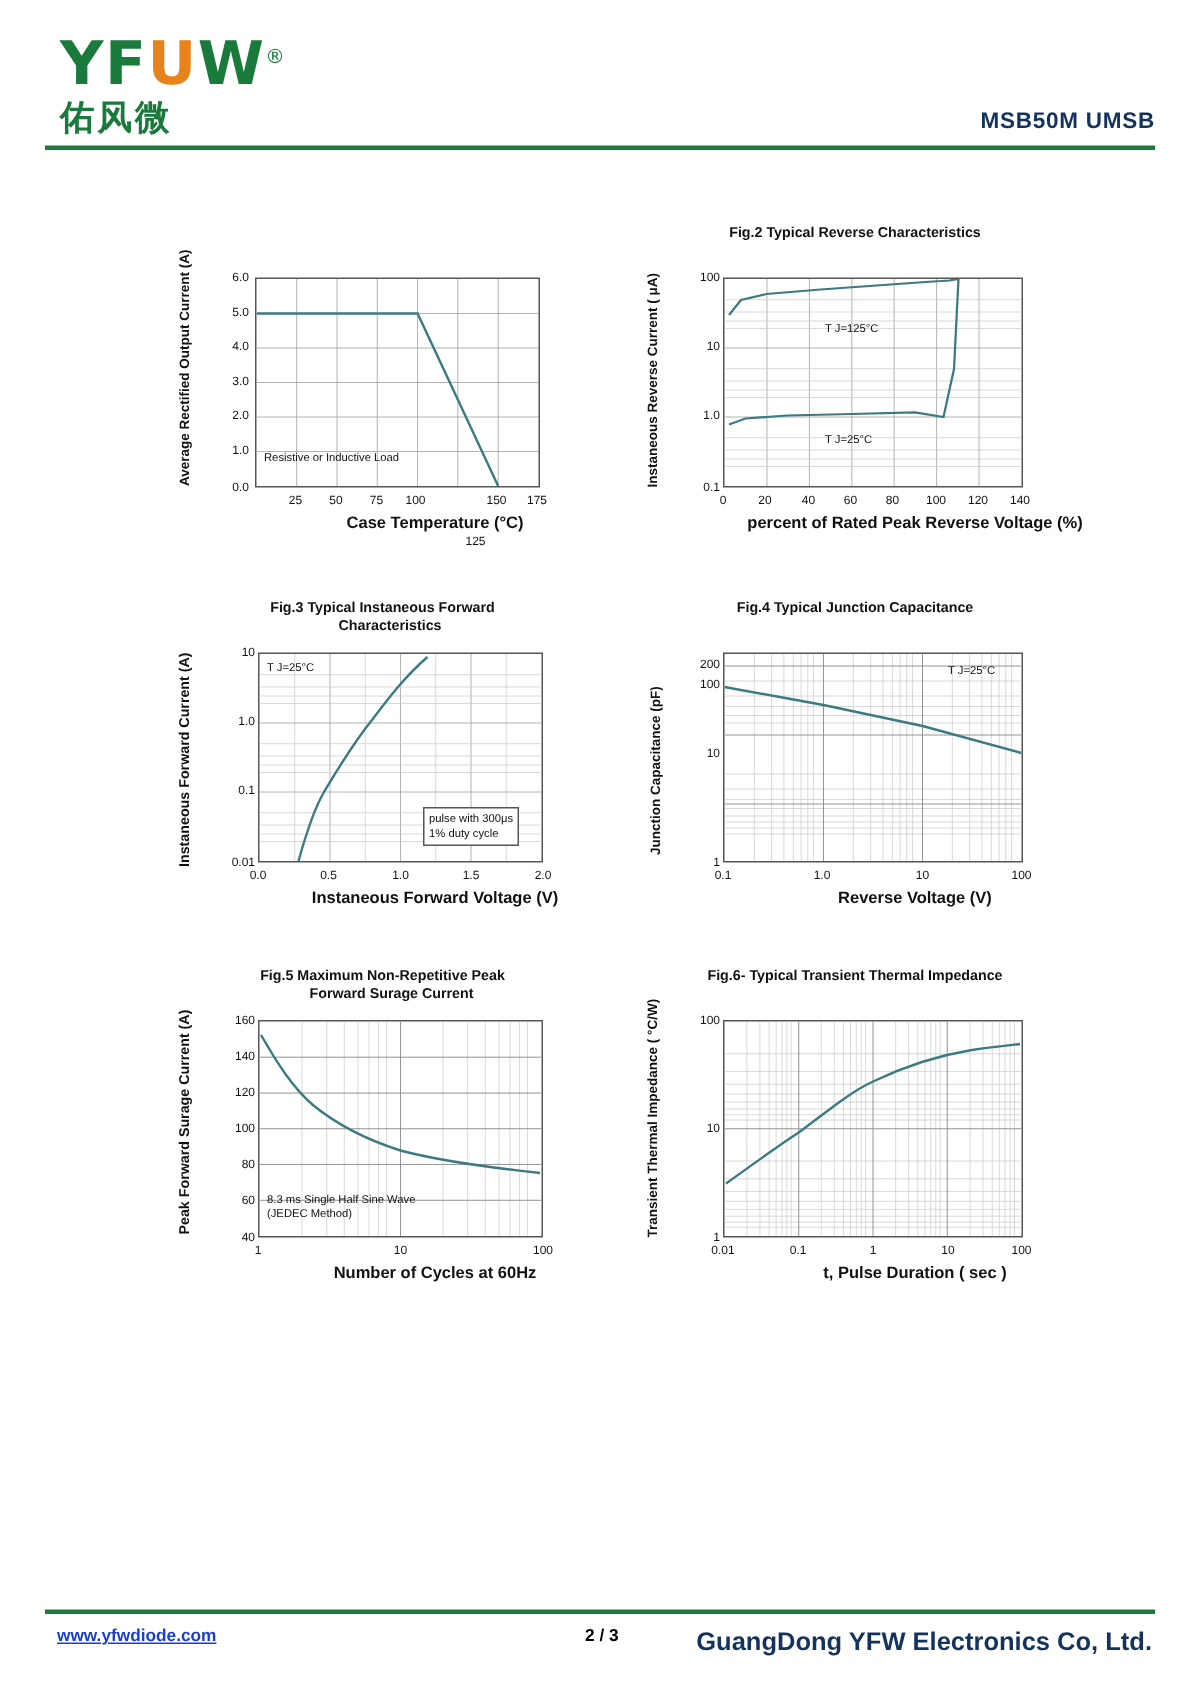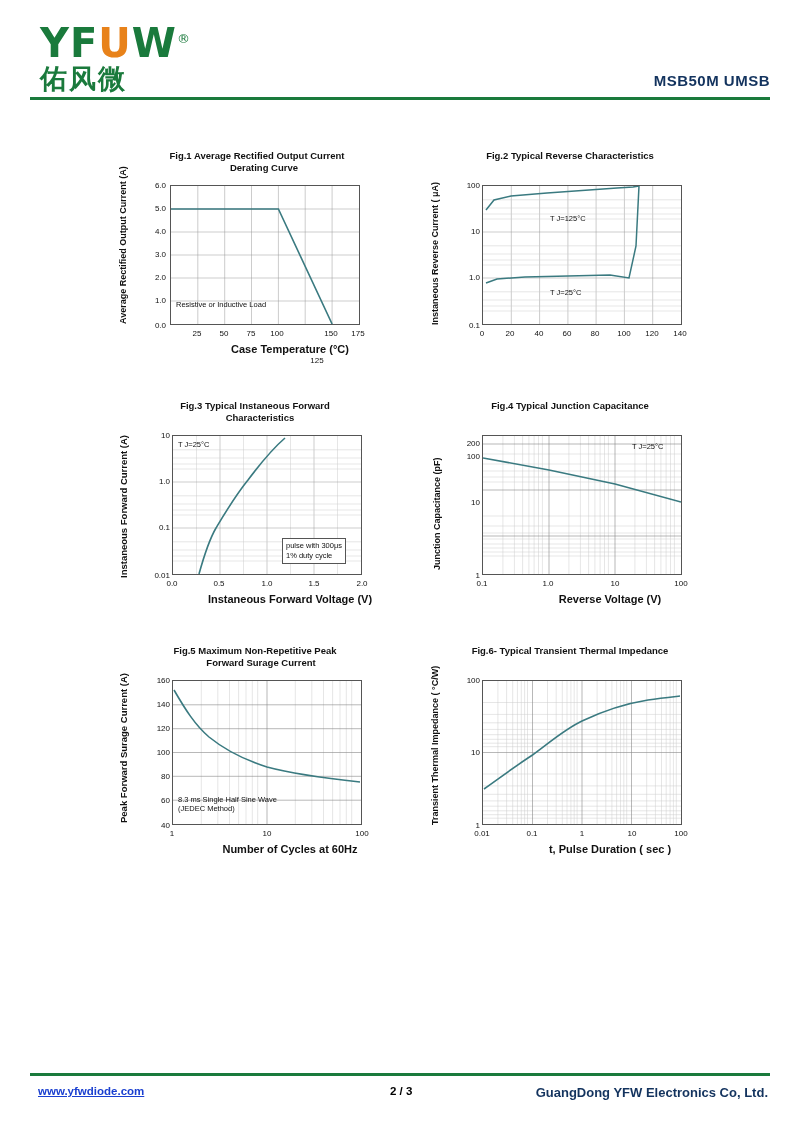--- a/index.html
+++ b/index.html
@@ -25,21 +25,21 @@
   }
   .logo-y{color:#1a7a3c;}
   .logo-f{color:#1a7a3c;}
   .logo-u{color:#e8821a;}
   .logo-w{color:#1a7a3c;}
   .logo-reg{
     font-size:13px;vertical-align:super;color:#1a7a3c;font-weight:normal;
   }
   .logo-cn{
     font-family:"DejaVu Sans", sans-serif;
-    font-size:27px;font-weight:bold;color:#1a7a3c;
+    font-size:23px;font-weight:bold;color:#1a7a3c;
     line-height:30px;letter-spacing:2px;
   }
   .part-title{
     position:absolute;right:30px;top:72px;
     font-size:15px;font-weight:bold;color:#13335e;
     letter-spacing:.5px;
   }
   .header-rule{
     position:absolute;left:30px;top:97px;width:740px;height:3px;
     background:#1a7a3c;
@@ -54,21 +54,21 @@
     font-size:11px;
   }
   .footer-link{
     position:absolute;left:38px;top:5px;color:#1a3fd0;font-weight:bold;
     text-decoration:underline;font-size:11.5px;cursor:pointer;
   }
   .footer-page{
     position:absolute;left:390px;top:5px;font-weight:bold;font-size:11.5px;
   }
   .footer-co{
-    position:absolute;right:32px;top:5px;font-weight:bold;font-size:13px;
+    position:absolute;right:32px;top:5px;font-weight:bold;font-size:17px;
     color:#13335e;
   }
   
   .figures{
     position:absolute;left:0;top:135px;width:800px;
   }
   .fig{
     position:absolute;
   }
   .fig-title{
@@ -126,24 +126,20 @@
     </div>
     <div class="logo-cn">佑风微</div>
   </div>
   <div class="part-title">MSB50M  UMSB</div>
   <div class="header-rule"></div>
 </div>
 
 <div class="figures">
 
   <div class="fig" style="left:110px;top:15px;width:280px;height:210px;">
-    <div class="fig-title" style="padding-left:14px;">
-      <div>Fig.1  Average Rectified Output Current</div>
-      <div style="padding-left:14px;">Derating Curve</div>
-    </div>
     <div class="plot-area" style="position:absolute;left:0;top:30px;width:280px;height:180px;">
       <div class="ylabel" style="left:8px;top:4px;height:140px;">Average Rectified Output Current (A)</div>
       <div class="grid-box" style="left:60px;top:5px;width:190px;height:140px;">
         <svg width="188" height="138" viewBox="0 0 188 138">
           <g stroke="#999" stroke-width="0.5">
             <line x1="26.8" y1="0" x2="26.8" y2="138"></line>
               <line x1="53.7" y1="0" x2="53.7" y2="138"></line>
             <line x1="80.5" y1="0" x2="80.5" y2="138"></line>
               <line x1="107.4" y1="0" x2="107.4" y2="138"></line>
             <line x1="134.2" y1="0" x2="134.2" y2="138"></line>
@@ -217,20 +213,21 @@
       <div class="tick-x" style="left:62px;top:149px;">0</div>
       <div class="tick-x" style="left:90px;top:149px;">20</div>
       <div class="tick-x" style="left:119px;top:149px;">40</div>
       <div class="tick-x" style="left:147px;top:149px;">60</div>
       <div class="tick-x" style="left:175px;top:149px;">80</div>
       <div class="tick-x" style="left:204px;top:149px;">100</div>
       <div class="tick-x" style="left:232px;top:149px;">120</div>
       <div class="tick-x" style="left:260px;top:149px;">140</div>
       <div class="annot" style="left:130px;top:34px;">T J=125°C</div>
       <div class="annot" style="left:130px;top:108px;">T J=25°C</div>
+      <div class="xlabel" style="left:0;top:163px;padding-left:40px;">percent of Rated  Peak Reverse Voltage (%)</div>
     </div>
   </div>
 
   <div class="fig" style="left:110px;top:265px;width:280px;height:210px;">
     <div class="fig-title" style="padding-left:10px;">
       <div>Fig.3  Typical Instaneous Forward</div>
       <div style="padding-left:10px;">Characteristics</div>
     </div>
     <div class="plot-area" style="position:absolute;left:0;top:30px;width:280px;height:180px;">
       <div class="ylabel" style="left:8px;top:0px;height:148px;font-size:9.5px;">Instaneous Forward Current (A)</div>

